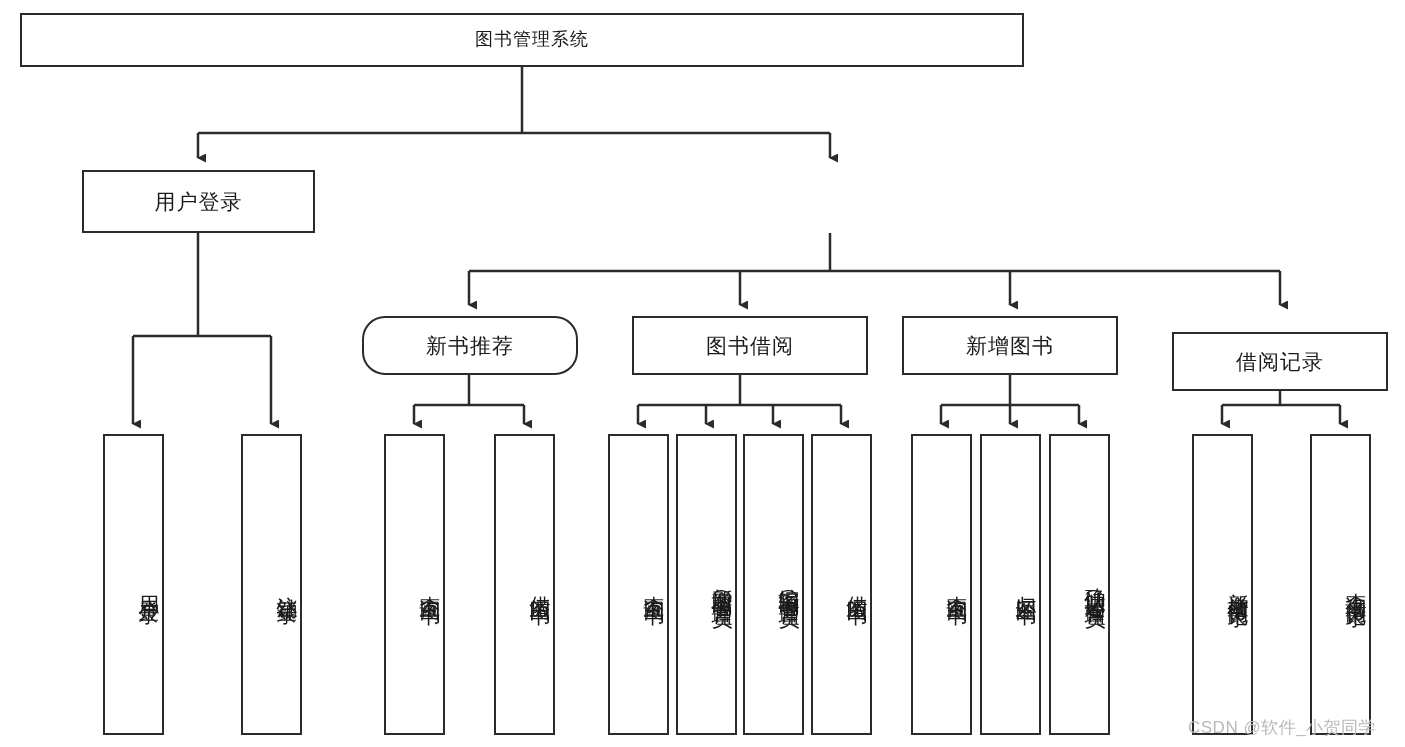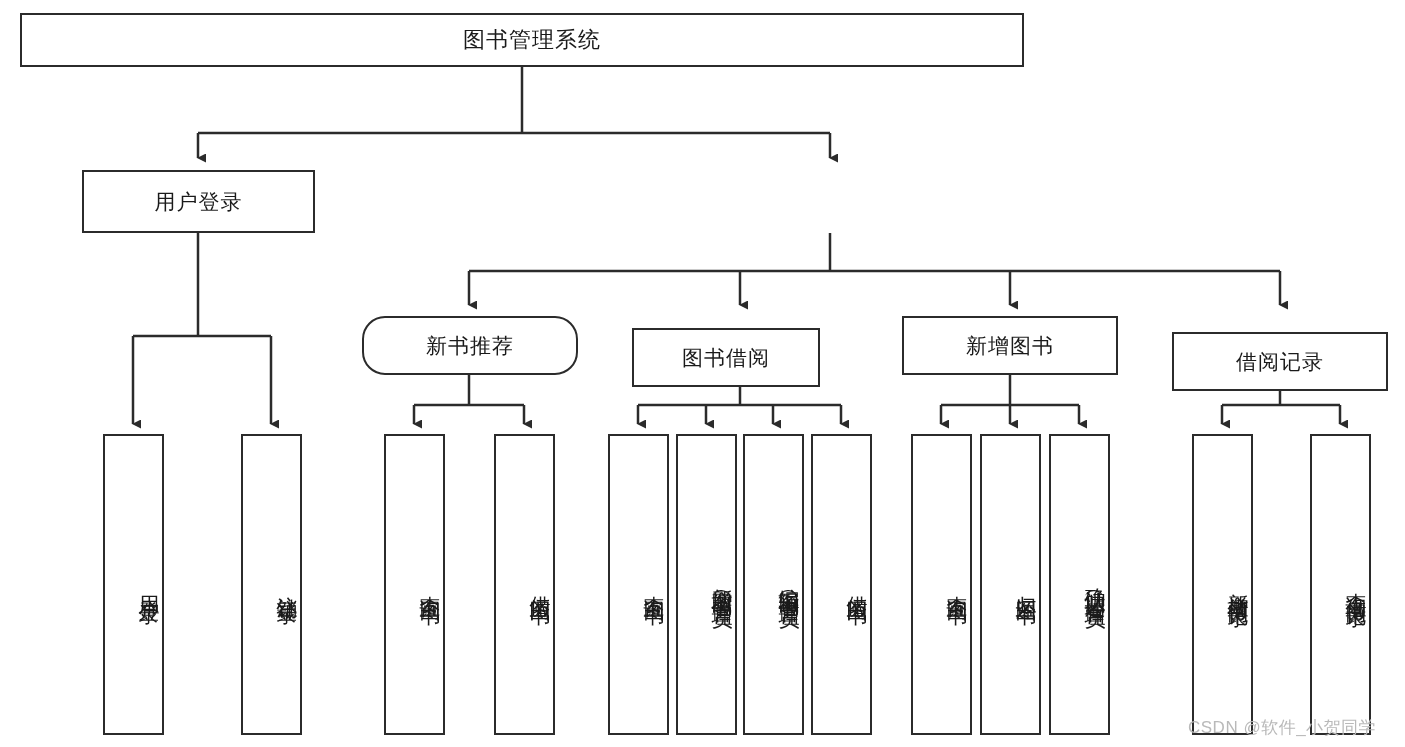--- a/index.html
+++ b/index.html
@@ -36,21 +36,21 @@
     justify-content: center;
     text-align: center;
     z-index: 2;
   }
   .node.horiz {
     font-size: 21px;
     line-height: 1.2;
     letter-spacing: 1px;
   }
   .node.root {
-    font-size: 22px;
+    font-size: 18px;
     padding-left: 20px;
   }
   .node.vert {
     writing-mode: vertical-rl;
     text-orientation: upright;
     font-size: 21px;
     line-height: 1.25;
     letter-spacing: 3px;
     padding-top: 6px;
     padding-bottom: 6px;
@@ -130,21 +130,21 @@
     <span>图书管理系统</span>
   </div>
 
   <div class="node horiz" style="left:82px; top:170px; width:233px; height:63px;">
     <span>用户登录</span>
   </div>
 
   <div class="node horiz" style="left:362px; top:316px; width:216px; height:59px;border-radius:23px;">
     <span>新书推荐</span>
   </div>
-  <div class="node horiz" style="left:632px; top:328px; width:188px; height:59px;">
+  <div class="node horiz" style="left:632px; top:316px; width:236px; height:59px;">
     <span>图书借阅</span>
   </div>
   <div class="node horiz" style="left:902px; top:316px; width:216px; height:59px;">
     <span>新增图书</span>
   </div>
   <div class="node horiz" style="left:1172px; top:332px; width:216px; height:59px;">
     <span>借阅记录</span>
   </div>
 
   <div class="node vert" style="left:103px; top:434px; width:61px; height:301px;">

